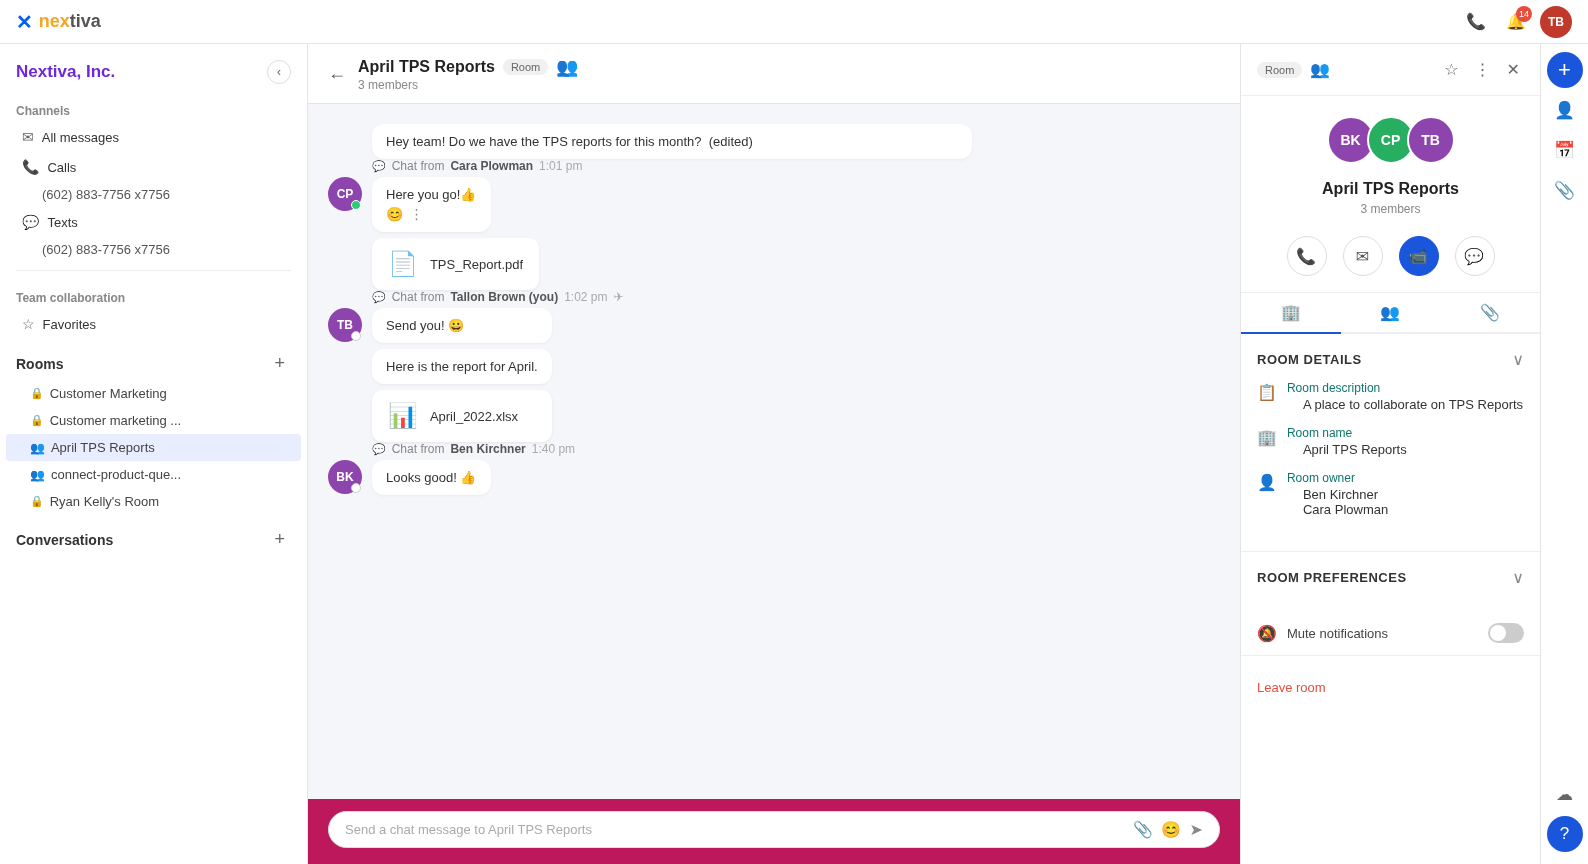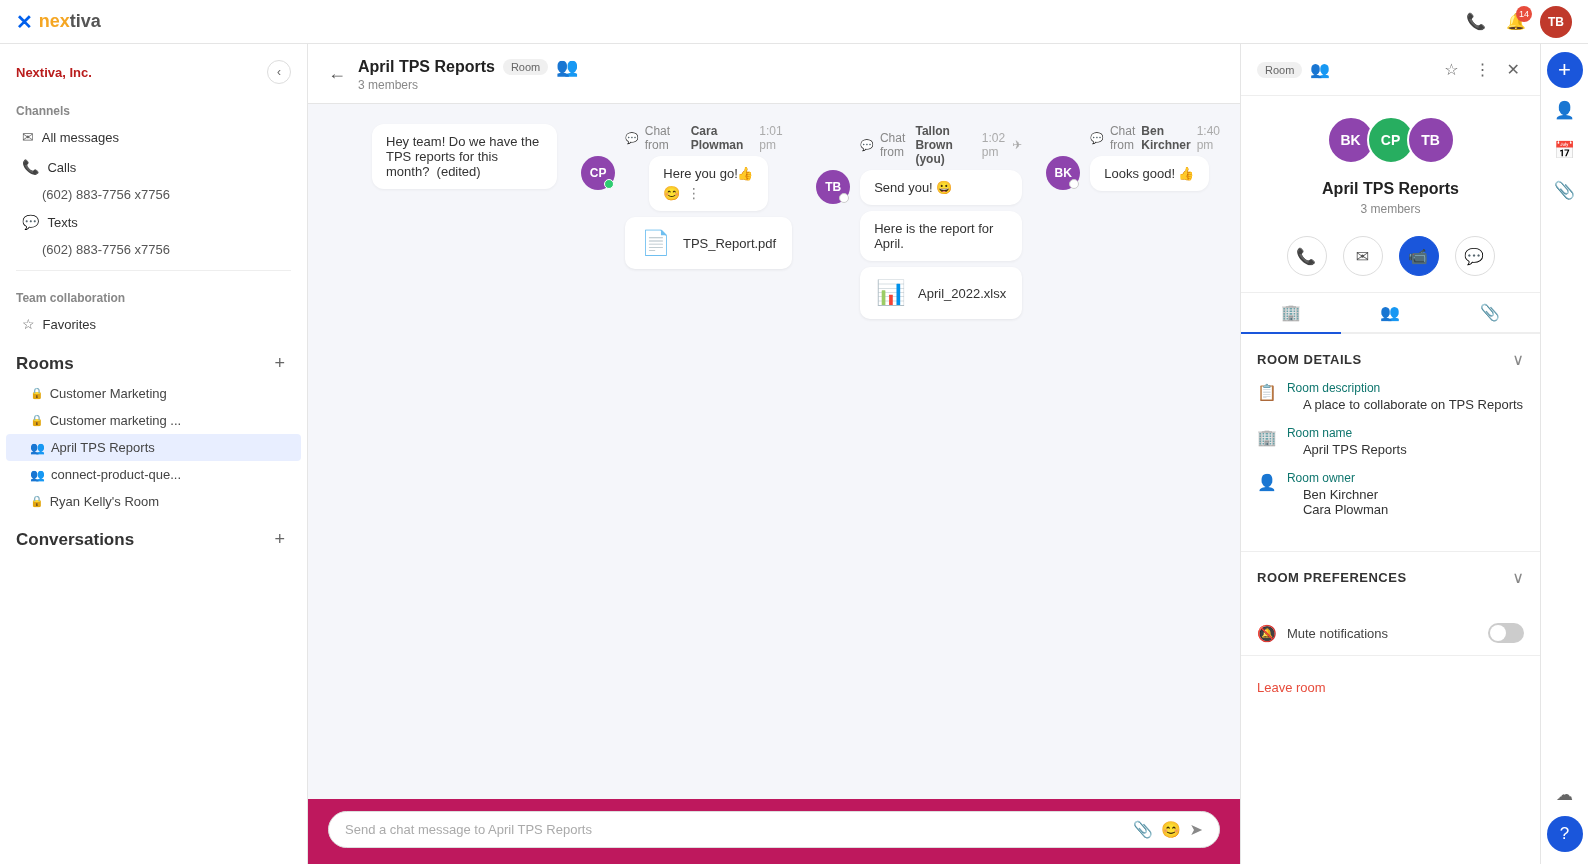--- a/index.html
+++ b/index.html
@@ -51,23 +51,23 @@
       overflow-y: auto;
       flex-shrink: 0;
     }
     .sidebar-header {
       padding: 16px 16px 8px;
       display: flex;
       align-items: center;
       justify-content: space-between;
     }
     .sidebar-company {
-      font-size: 13px;
+      font-size: 17px;
       font-weight: 600;
-      color: #b91c1c;
+      color: #6d28d9;
     }
     .sidebar-collapse-btn {
       width: 24px; height: 24px;
       border-radius: 50%;
       border: 1px solid #ddd;
       background: #fff;
       cursor: pointer;
       display: flex; align-items: center; justify-content: center;
       font-size: 12px; color: #666;
     }
@@ -100,21 +100,21 @@
       border-radius: 4px;
     }
     .sidebar-divider { height: 1px; background: #eee; margin: 8px 16px; }
     .section-with-add {
       display: flex;
       align-items: center;
       justify-content: space-between;
       padding: 12px 16px 4px;
     }
     .section-label {
-      font-size: 17px;
+      font-size: 14px;
       font-weight: 600;
       color: #333;
     }
     .add-btn { cursor: pointer; color: #666; font-size: 18px; padding: 2px 6px; border-radius: 4px; }
     .room-item {
       padding: 6px 16px 6px 24px;
       display: flex; align-items: center; gap: 6px;
       cursor: pointer; font-size: 13px; color: #444;
       border-radius: 4px; margin: 0 6px;
     }
@@ -151,21 +151,22 @@
       font-weight: 400;
     }
     .chat-subtitle { font-size: 12px; color: #888; }
 
     
     .messages-area {
       flex: 1;
       overflow-y: auto;
       padding: 20px;
       display: flex;
-      gap: 24px;
+      flex-direction: column;
+      gap: 0;
     }
     .message-group { display: flex; flex-direction: column; gap: 4px; }
     .message-meta {
       display: flex; align-items: center; gap: 6px;
       font-size: 12px; color: #888;
       margin-left: 44px;
     }
     .meta-icon { font-size: 11px; }
     .meta-sender { font-weight: 600; color: #555; }
     .meta-time { color: #aaa; }
@@ -218,21 +219,21 @@
       font-size: 13px;
       font-weight: 500;
       color: #333;
       max-width: 280px;
       box-shadow: 0 1px 3px rgba(0,0,0,0.07);
       cursor: pointer;
     }
     .file-icon { font-size: 24px; color: #E74C3C; }
     .file-icon-xls { color: #27AE60; }
     .message-with-actions {
-      display: flex; align-items: center; gap: 6px; justify-content: center;
+      display: flex; align-items: center; gap: 6px;
     }
 
     
     .message-input-area {
       padding: 12px 20px 16px;
       background: #be185d;
     }
     .message-input-wrapper {
       background: #fff;
       border: 1px solid #ddd;

